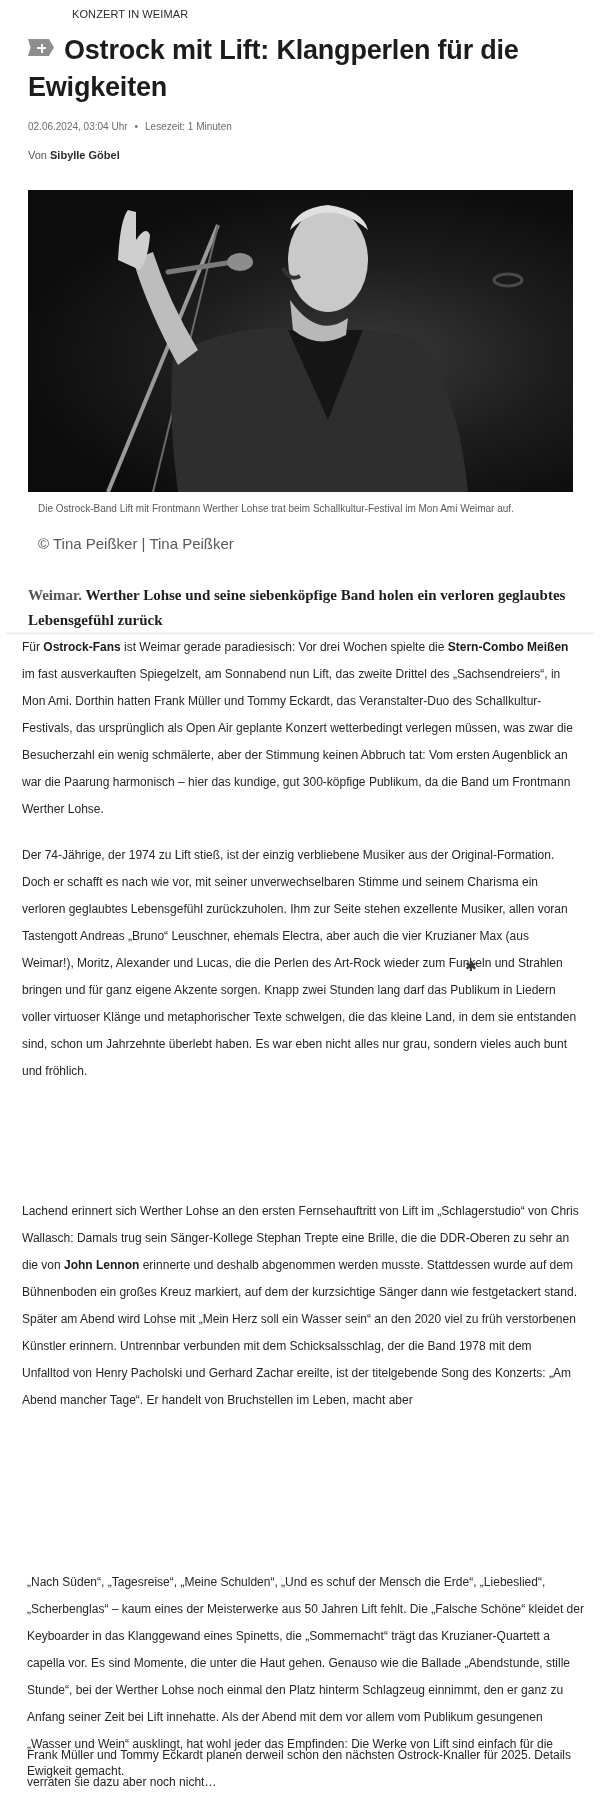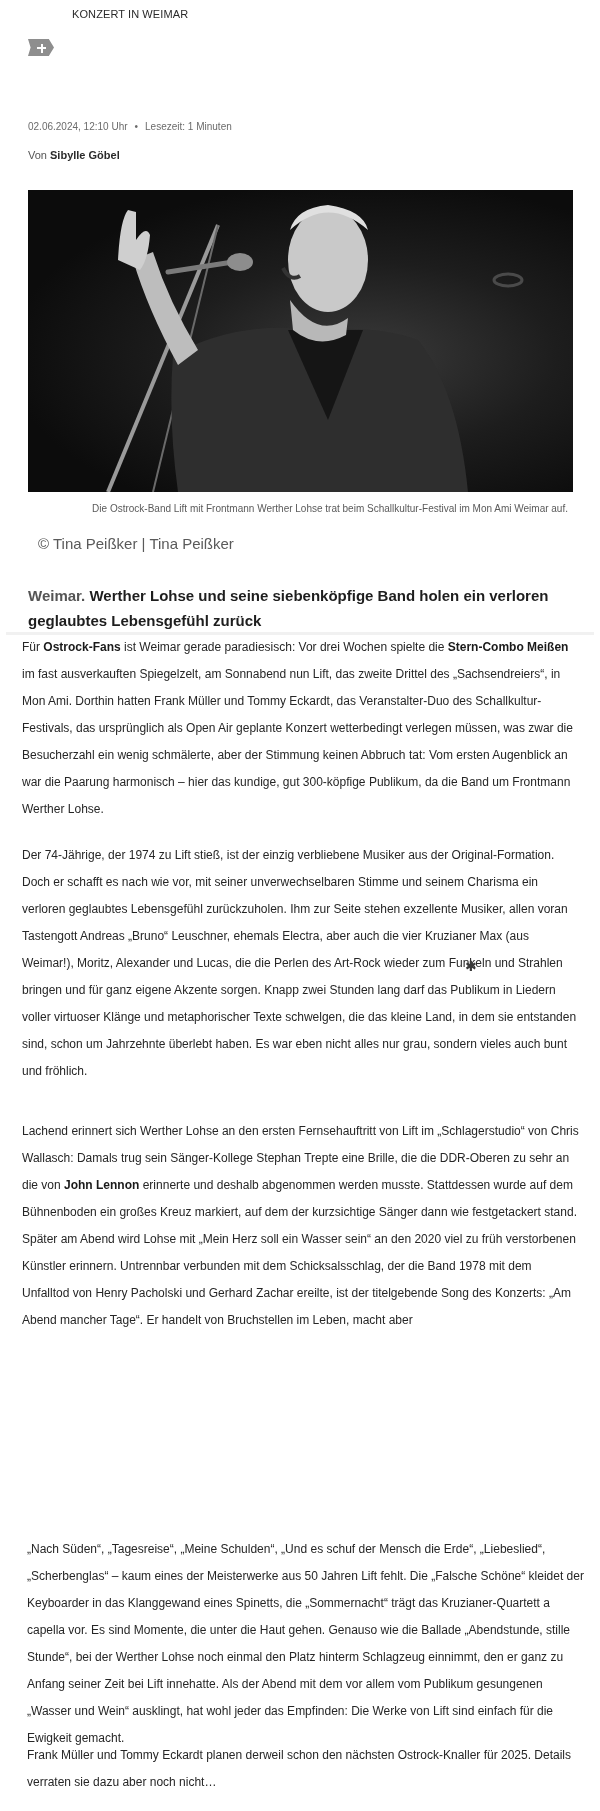--- a/index.html
+++ b/index.html
@@ -53,71 +53,71 @@
     .figure {
       position: absolute; left: 28px; top: 190px; width: 545px; height: 302px;
       background: radial-gradient(ellipse at 62% 55%, #3a3a3a 0%, #1d1d1d 40%, #0c0c0c 75%);
       overflow: hidden;
     }
     .figure svg { position: absolute; left: 0; top: 0; }
 
     .caption {
       position: absolute; left: 38px; top: 502px; width: 530px;
       font-family: "Liberation Sans", sans-serif;
-      font-size: 10px; color: #5a5a5a; line-height: 14px; text-align: right;
+      font-size: 10px; color: #5a5a5a; line-height: 14px;
     }
     .credit {
       position: absolute; left: 38px; top: 535px;
       font-family: "Liberation Sans", sans-serif;
       font-size: 15px; color: #5a5a5a;
     }
 
     .lead {
       position: absolute; left: 28px; top: 583px; width: 540px;
-      font-family: Liberation Sans, sans-serif;
+      font-family: Liberation Serif, serif;
       font-weight: bold; font-size: 15px; line-height: 25px;
       color: #1e1e1e;
     }
     .lead .place { color: #555; font-weight: bold; }
     .separator {
       position: absolute; left: 6px; top: 632px; width: 588px; height: 3px;
       background: #f1f1f1;
     }
 
     .body {
       position: absolute; left: 22px; width: 560px;
       font-family: Liberation Sans, sans-serif;
       font-size: 12px; line-height: 27px; color: #262626;
     }
     .body b { font-weight: bold; color: #1a1a1a; }
     .p1 { top: 634px; }
     .p2 { top: 842px; }
-    .p3 { top: 1118px; }
-    .p4 { top: 1536px; left: 27px; }
+    .p3 { top: 1198px; }
+    .p4 { top: 1569px; left: 27px; }
     .p5 { top: 1733px; left: 27px; margin-top: 9px; }
 
     .cursor-mark {
       position: absolute; left: 465px; top: 958px;
       font-family: "DejaVu Sans", sans-serif;
       font-size: 14px; font-weight: bold; color: #3a3a3a;
     }
   </style>
 </head>
 <body>
 
 <div>
 
   <div class="kicker">KONZERT IN WEIMAR</div>
 
   <h1 class="title">
-    <span class="plus-badge"></span>
+    <span class="plus-badge"></span><span>Ostrock mit Lift: Klangperlen für die Ewigkeiten</span>
   </h1>
 
   <div class="meta">
-    <span>02.06.2024, 12:10 Uhr</span><span class="dot">•</span><span>Lesezeit: 1 Minuten</span>
+    <span>02.06.2024, 03:04 Uhr</span><span class="dot">•</span><span>Lesezeit: 1 Minuten</span>
   </div>
 
   <div class="byline">
     <span>Von</span>
     <b>Sibylle Göbel</b>
   </div>
 
   <div class="figure">
     <svg width="545" height="302" viewBox="0 0 545 302">
 

